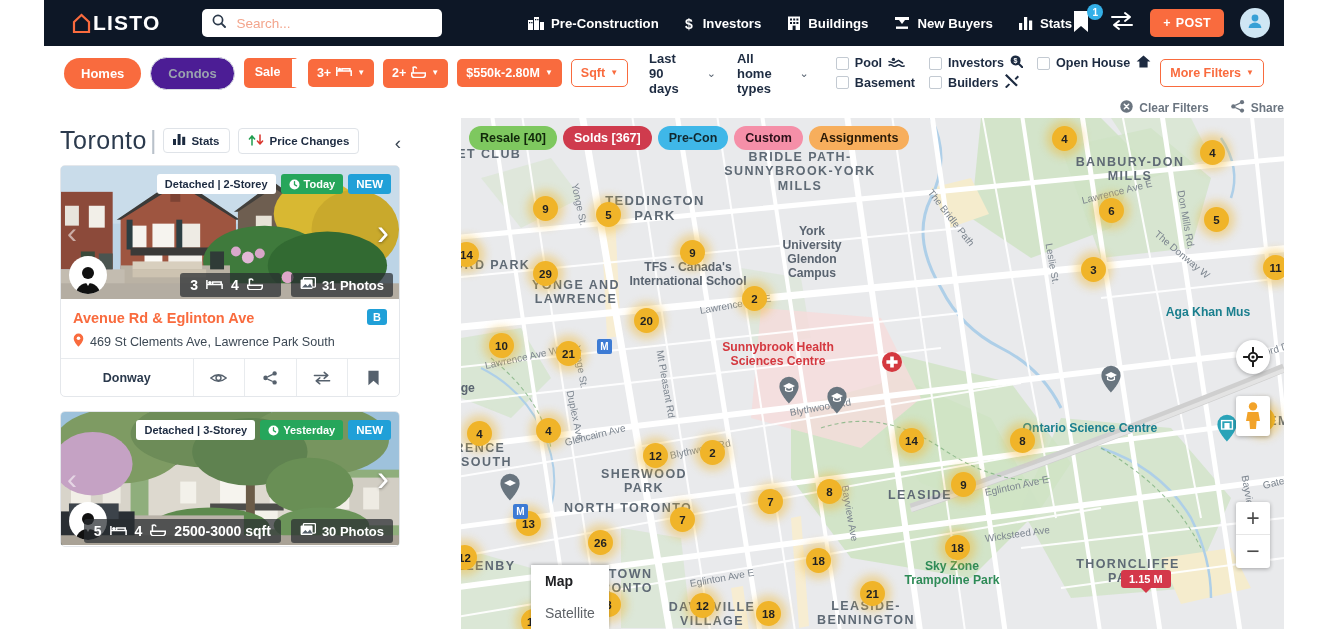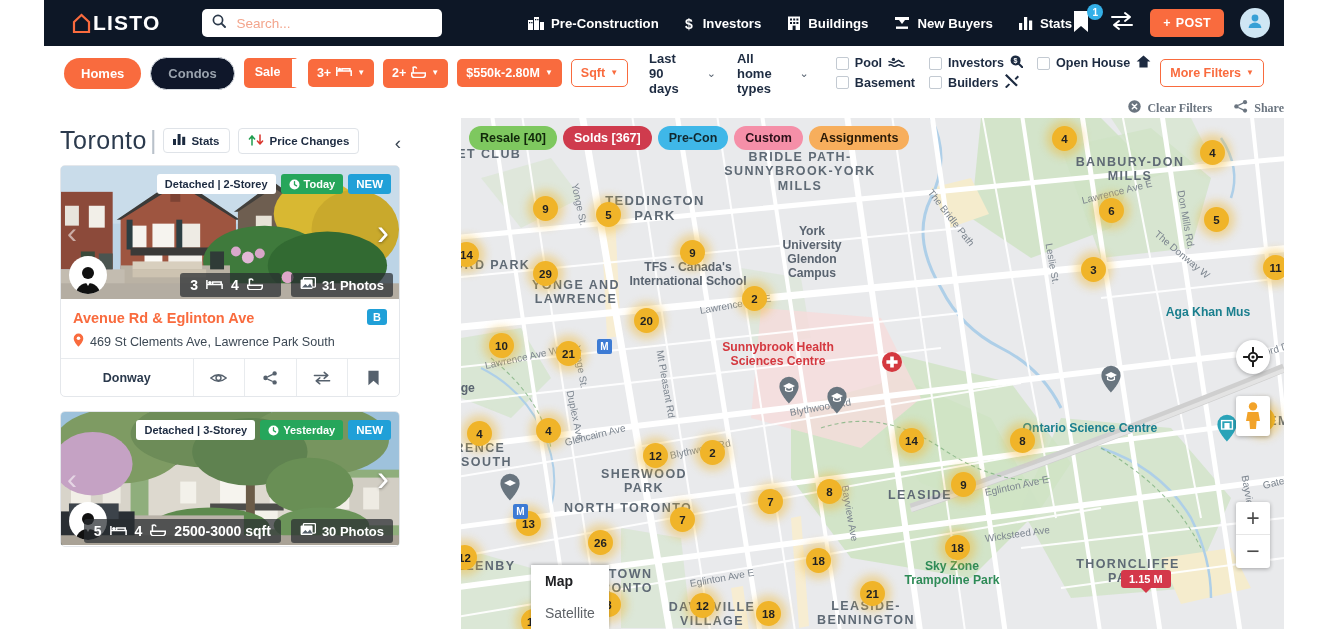--- a/index.html
+++ b/index.html
@@ -48,21 +48,21 @@
   
   .filterbar {
     position:absolute; left:44px; top:46px; width:1240px; height:54px;
     background:#fff; display:flex; align-items:center; padding:0 20px; gap:9px;
   }
   .pill {
     border-radius:20px; font-size:13px; font-weight:700; padding:8px 17px;
     cursor:pointer; white-space:nowrap;
   }
   .pill.active { background:#f96b3e; color:#fff; }
-  .pill.ghost { background:#0f172a; color:#9aa3ae; border:1px solid #d8dde3; }
+  .pill.ghost { background:#4c1d95; color:#9aa3ae; border:1px solid #d8dde3; }
 
   .segbtn { display:flex; border-radius:5px; overflow:hidden; }
   .segbtn > div { font-size:12.5px; font-weight:700; padding:7px 11px; cursor:pointer; }
   .seg-on { background:#f96b3e; color:#fff; }
   .seg-off { background:#fff; color:#f96b3e; border:1px solid #f96b3e; }
 
   .obtn {
     background:#f96b3e; color:#fff; border-radius:5px; font-size:12.5px; font-weight:700;
     padding:7px 9px; display:flex; align-items:center; gap:5px; cursor:pointer; white-space:nowrap;
   }
@@ -80,21 +80,21 @@
   .chk { display:flex; align-items:center; gap:6px; font-size:12.6px; font-weight:700; color:#1d2b41; cursor:pointer; white-space:nowrap; }
   .chkbox { width:13px; height:13px; border:1px solid #c3cad2; border-radius:2px; background:#fff; }
 
   .morefilters { margin-left:auto; }
 
   
   .utilrow {
     position:absolute; right:50px; top:100px; display:flex; align-items:center; gap:22px;
     font-size:12px; color:#6b7580; font-weight:700;
   }
-  .utilrow .item { display:flex; align-items:center; gap:6px; cursor:pointer;font-family:Liberation Serif, serif; }
+  .utilrow .item { display:flex; align-items:center; gap:6px; cursor:pointer; }
 
   
   .leftpanel { position:absolute; left:44px; top:118px; width:372px; height:511px; background:#fff; }
   .panelhead { display:flex; align-items:center; gap:0; padding: 8px 0 10px 16px; }
   .city { font-size:25px; color:#2b3a4d; font-weight:400; letter-spacing:.5px; }
   .divider-v { color:#b9c1ca; font-size:25px; margin:0 7px 0 3px; }
   .minibtn {
     border:1px solid #dfe3e8; border-radius:4px; background:#fff; padding:5px 9px;
     font-size:11.5px; font-weight:700; color:#1d2b41; display:flex; align-items:center; gap:5px;
     cursor:pointer; white-space:nowrap; margin-right:8px;

